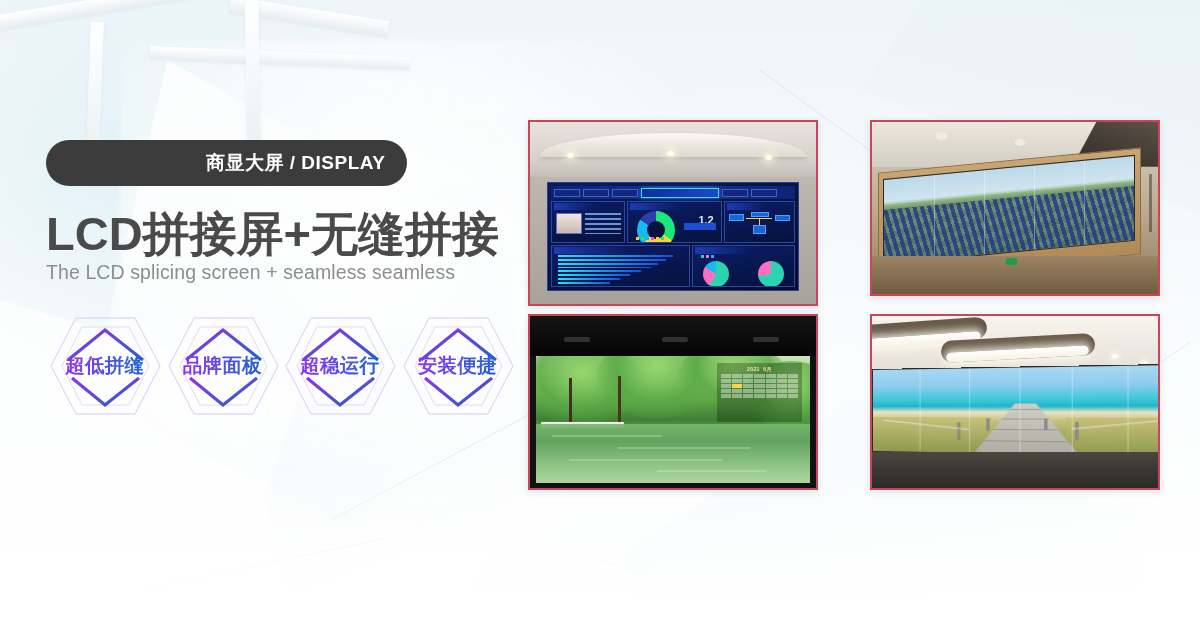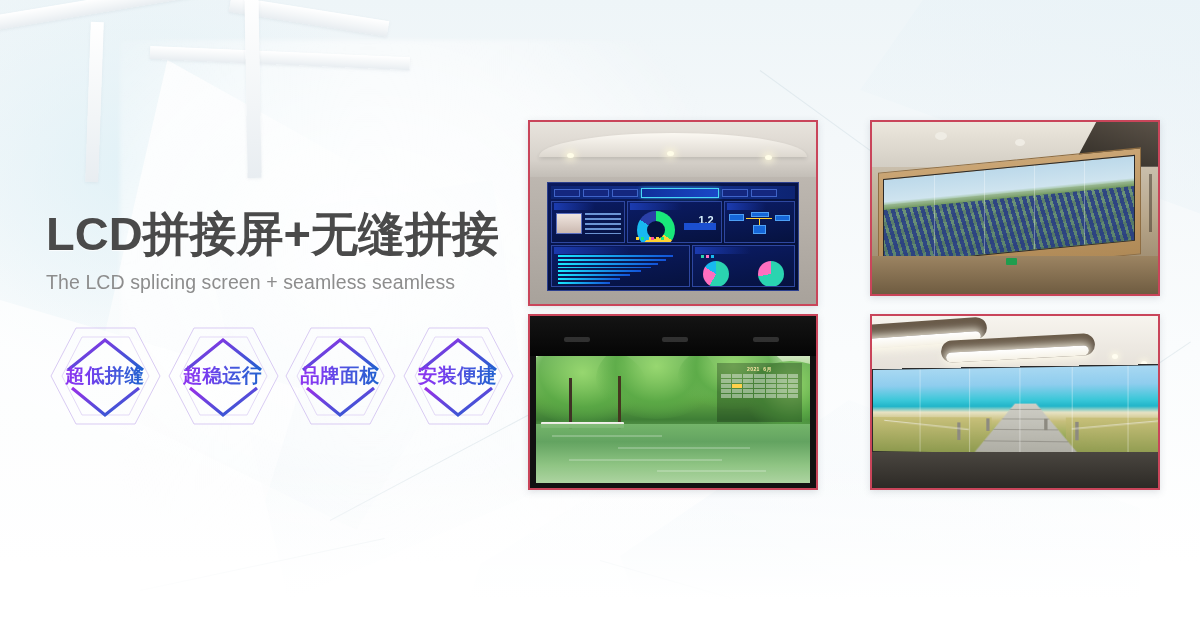--- a/index.html
+++ b/index.html
@@ -131,21 +131,20 @@
   }
 
   
   .headline {
     font-size:47px;
     font-weight:bold;
     color:#4a4a4a;
     letter-spacing:0px;
     line-height:1.12;
     white-space:nowrap;
-    margin-bottom:10px;
     text-shadow:0 1px 1px rgba(255,255,255,.8);
   }
   .subhead {
     font-size:19.5px;
     color:#8d8d8d;
     letter-spacing:.1px;
     white-space:nowrap;
     margin-bottom:26px;
   }
 
@@ -378,20 +377,21 @@
     <div class="facet-line fl3"></div>
     <div class="facet-line fl4"></div>
     <div class="facet-line fl5"></div>
 
     <div class="bg-fade-bottom"></div>
   </div>
 
   <div class="left-col">
 
     <div class="badge-row">
+      <div class="badge-dark">商显大屏 / DISPLAY</div>
     </div>
 
     <div class="headline">LCD拼接屏+无缝拼接</div>
 
     <div class="subhead">The LCD splicing screen + seamless seamless</div>
 
     <div class="features">
 
       <div class="hex">
         <svg viewBox="0 0 119 112">
@@ -405,47 +405,47 @@
           <polygon points="36,17 83,17 103,56 83,95 36,95 16,56" fill="none" stroke="#e3d9f6" stroke-width="1"></polygon>
           <polyline points="22,50 59,20 97,50" fill="none" stroke="url(#gchev1)" stroke-width="3.2"></polyline>
           <polyline points="26,68 59,95 93,68" fill="none" stroke="url(#gchev1)" stroke-width="3.2"></polyline>
         </svg>
         <span class="hex-label">超低拼缝</span>
       </div>
 
       <div class="hex">
         <svg viewBox="0 0 119 112">
           <defs>
+            <linearGradient id="gchev2" x1="0" y1="0" x2="1" y2="1">
+              <stop offset="0%" stop-color="#9a2fe8"></stop>
+                <stop offset="100%" stop-color="#1f62cf"></stop>
+            </linearGradient>
+          </defs>
+          <polygon points="30,8 89,8 114,56 89,104 30,104 5,56" fill="none" stroke="#d9cbf3" stroke-width="1"></polygon>
+          <polygon points="36,17 83,17 103,56 83,95 36,95 16,56" fill="none" stroke="#e3d9f6" stroke-width="1"></polygon>
+          <polyline points="22,50 59,20 97,50" fill="none" stroke="url(#gchev2)" stroke-width="3.2"></polyline>
+          <polyline points="26,68 59,95 93,68" fill="none" stroke="url(#gchev2)" stroke-width="3.2"></polyline>
+        </svg>
+        <span class="hex-label">品牌面板</span>
+      </div>
+
+      <div class="hex">
+        <svg viewBox="0 0 119 112">
+          <defs>
             <linearGradient id="gchev3" x1="0" y1="0" x2="1" y2="1">
               <stop offset="0%" stop-color="#9a2fe8"></stop>
                 <stop offset="100%" stop-color="#1f62cf"></stop>
             </linearGradient>
           </defs>
           <polygon points="30,8 89,8 114,56 89,104 30,104 5,56" fill="none" stroke="#d9cbf3" stroke-width="1"></polygon>
           <polygon points="36,17 83,17 103,56 83,95 36,95 16,56" fill="none" stroke="#e3d9f6" stroke-width="1"></polygon>
           <polyline points="22,50 59,20 97,50" fill="none" stroke="url(#gchev3)" stroke-width="3.2"></polyline>
           <polyline points="26,68 59,95 93,68" fill="none" stroke="url(#gchev3)" stroke-width="3.2"></polyline>
         </svg>
         <span class="hex-label">超稳运行</span>
-      </div>
-
-      <div class="hex">
-        <svg viewBox="0 0 119 112">
-          <defs>
-            <linearGradient id="gchev2" x1="0" y1="0" x2="1" y2="1">
-              <stop offset="0%" stop-color="#9a2fe8"></stop>
-                <stop offset="100%" stop-color="#1f62cf"></stop>
-            </linearGradient>
-          </defs>
-          <polygon points="30,8 89,8 114,56 89,104 30,104 5,56" fill="none" stroke="#d9cbf3" stroke-width="1"></polygon>
-          <polygon points="36,17 83,17 103,56 83,95 36,95 16,56" fill="none" stroke="#e3d9f6" stroke-width="1"></polygon>
-          <polyline points="22,50 59,20 97,50" fill="none" stroke="url(#gchev2)" stroke-width="3.2"></polyline>
-          <polyline points="26,68 59,95 93,68" fill="none" stroke="url(#gchev2)" stroke-width="3.2"></polyline>
-        </svg>
-        <span class="hex-label">品牌面板</span>
       </div>
 
       <div class="hex">
         <svg viewBox="0 0 119 112">
           <defs>
             <linearGradient id="gchev4" x1="0" y1="0" x2="1" y2="1">
               <stop offset="0%" stop-color="#9a2fe8"></stop>
                 <stop offset="100%" stop-color="#1f62cf"></stop>
             </linearGradient>
           </defs>

